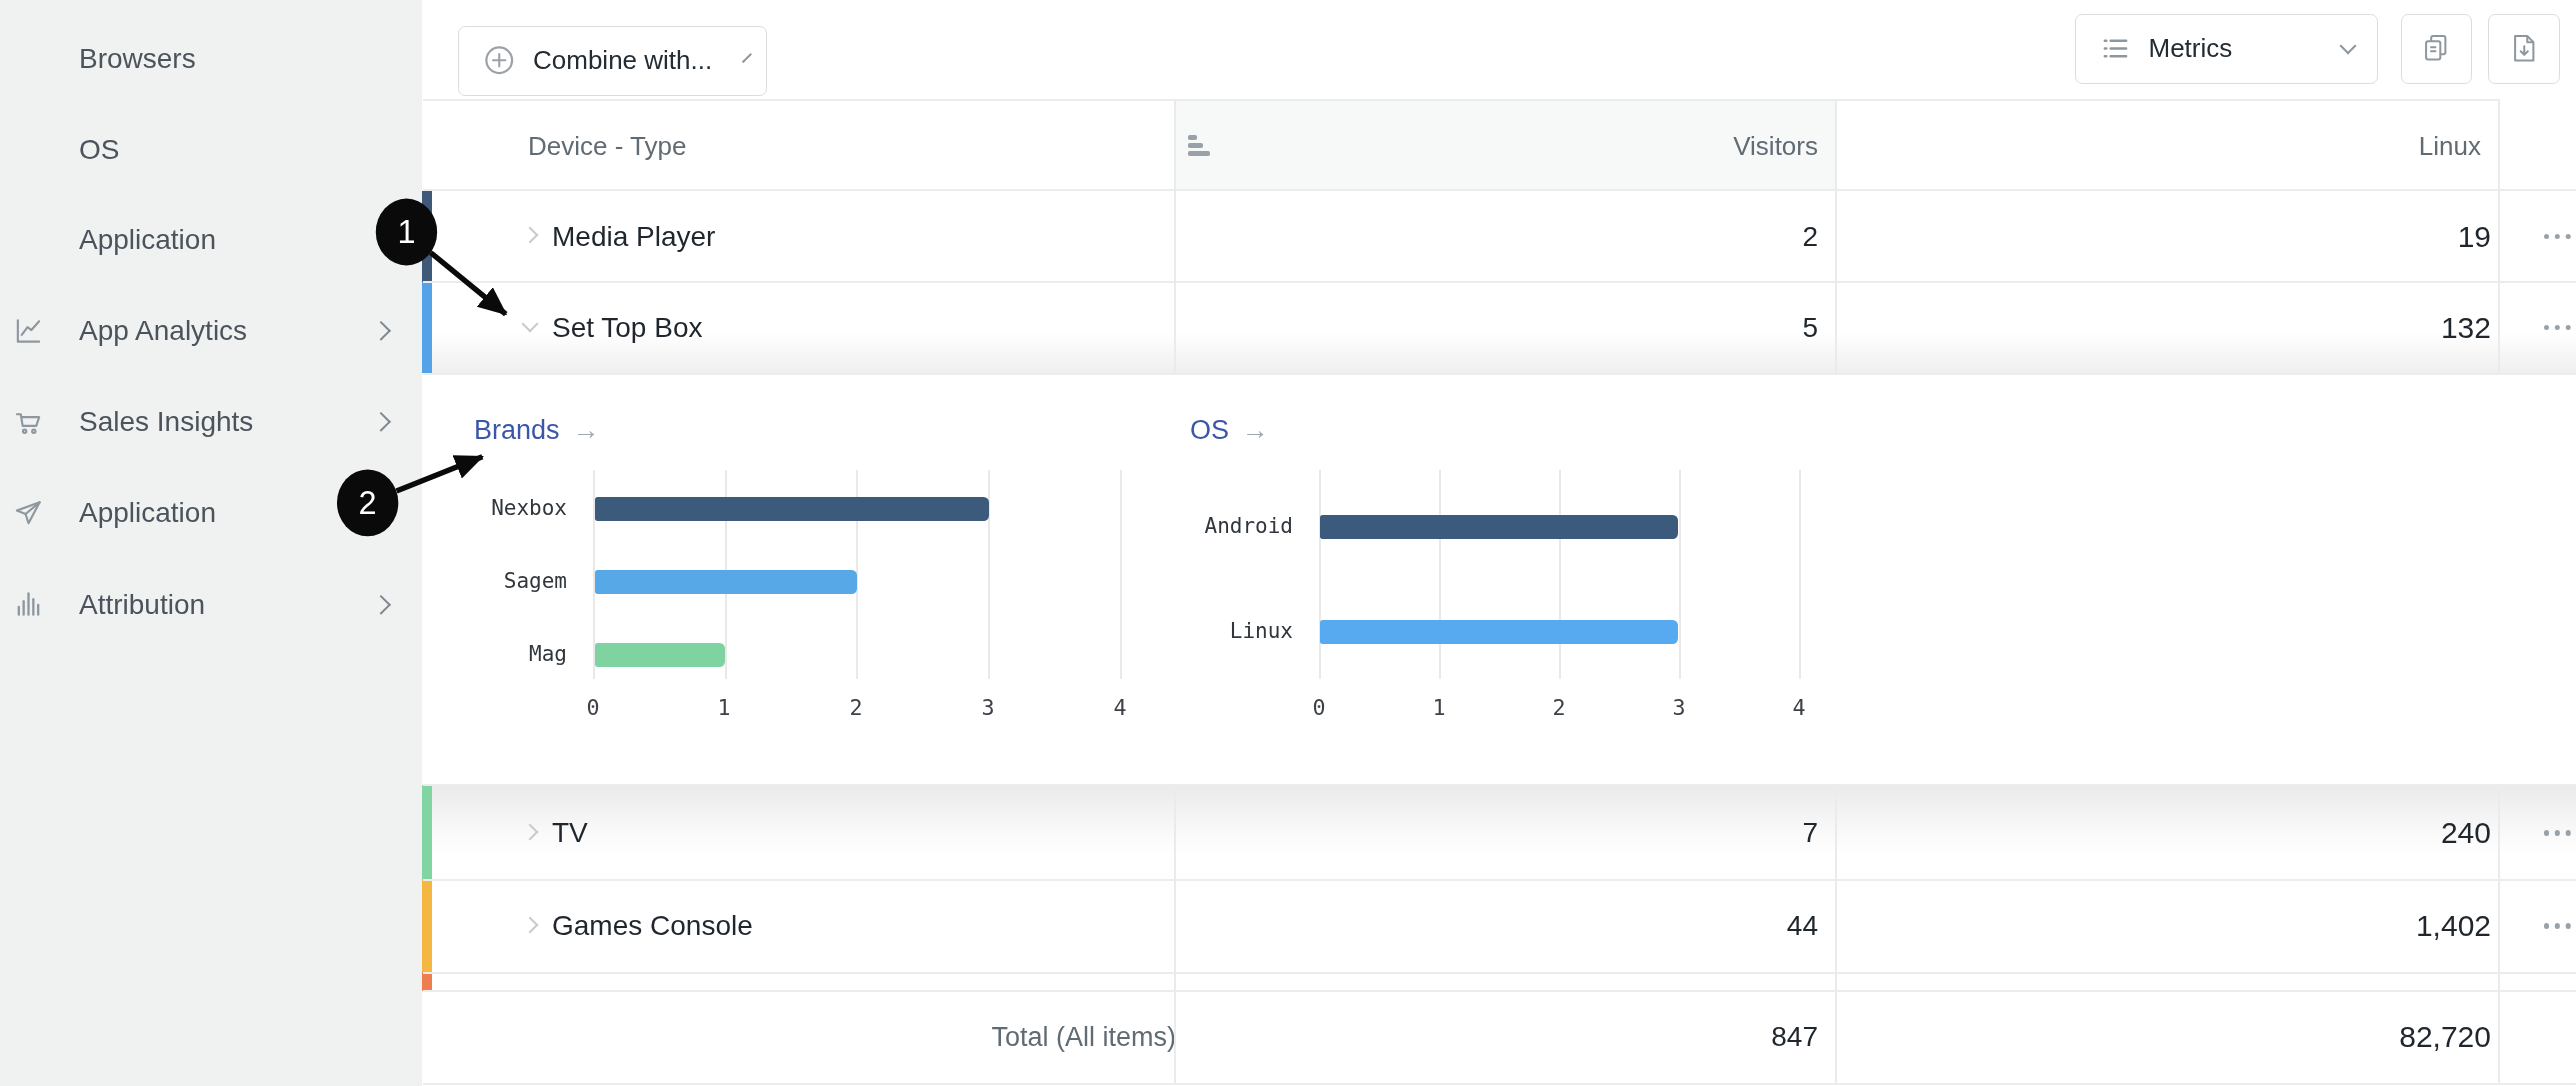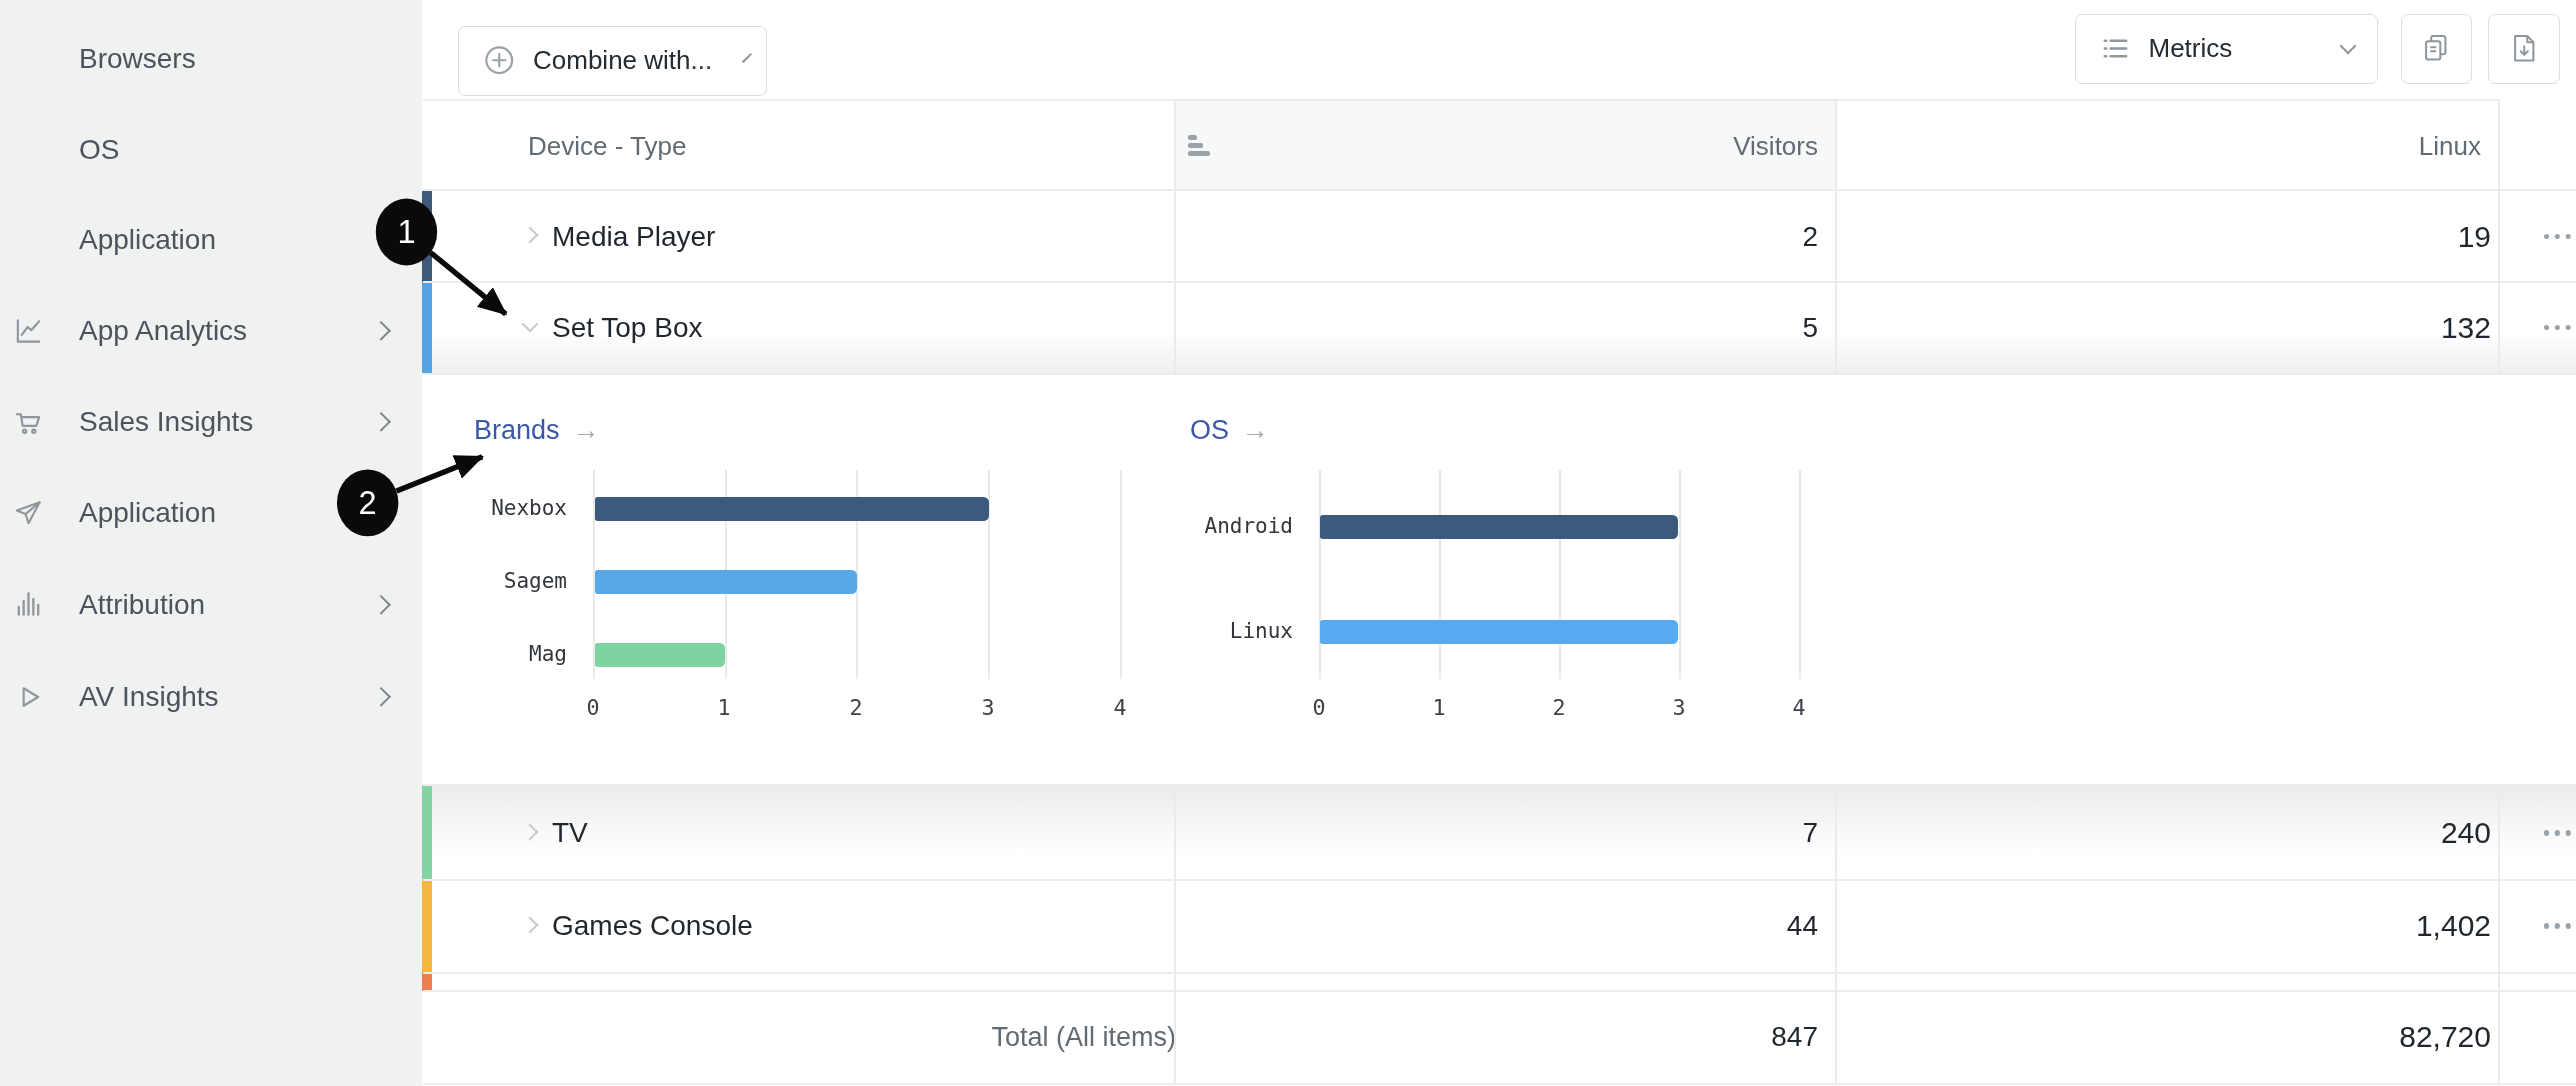--- a/index.html
+++ b/index.html
@@ -116,29 +116,20 @@
     <span class="ic">
       <svg viewBox="0 0 32 32" fill="none" stroke="currentColor" stroke-width="2.4" stroke-linecap="round">
           <path d="M6 26v-8"></path>
           <path d="M11 26V12"></path>
           <path d="M16 26V4"></path>
           <path d="M21 26V10"></path>
           <path d="M26 26v-10"></path>
         </svg>
     </span>
     <span class="lbl">Attribution</span>
-    <span class="side-chev chev chev-right"></span>
-  </div>
-  <div class="side-item" style="top:677px">
-    <span class="ic">
-      <svg viewBox="0 0 32 32" fill="none" stroke="currentColor" stroke-width="2.2" stroke-linejoin="round">
-          <path d="M11 7l15 9-15 9z"></path>
-        </svg>
-    </span>
-    <span class="lbl">AV Insights</span>
     <span class="side-chev chev chev-right"></span>
   </div>
 </div>
 
 <div class="tbtn" style="left:458px;width:309px;padding:0 23.5px;gap:18px;margin-top:12px;">
   <span style="color:#9aa1a8;">
     <svg width="32.5" height="32.5" viewBox="0 0 24 24" fill="none" stroke="currentColor" stroke-width="1.6" stroke-linecap="round">
         <circle cx="12" cy="12" r="9.5"></circle>
         <path d="M12 7.5v9M7.5 12h9"></path>
       </svg>

